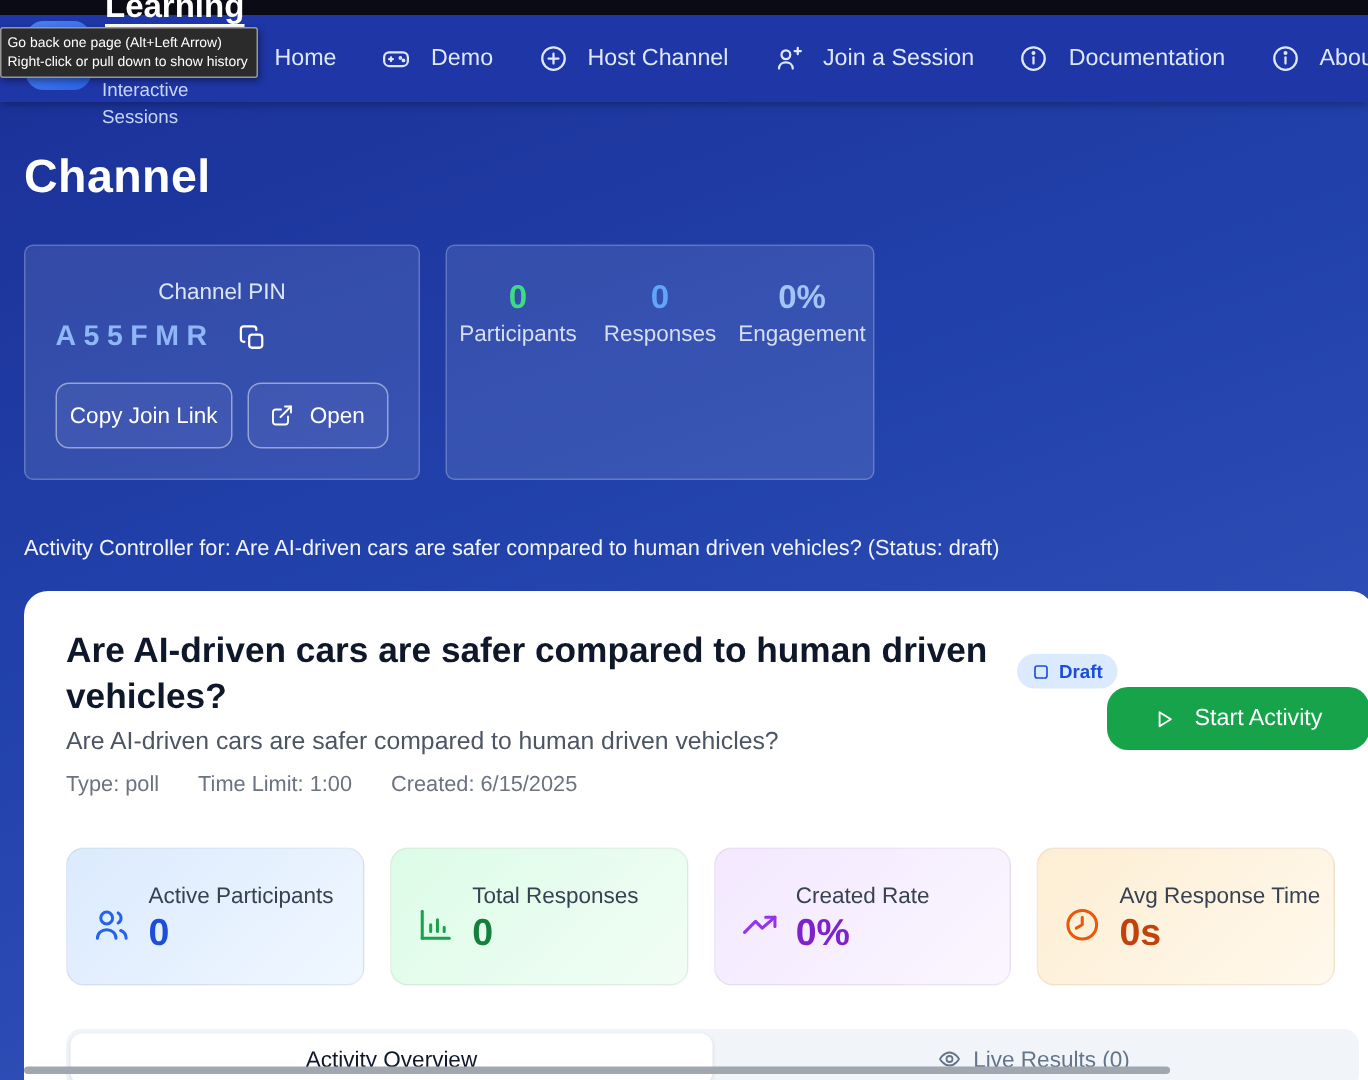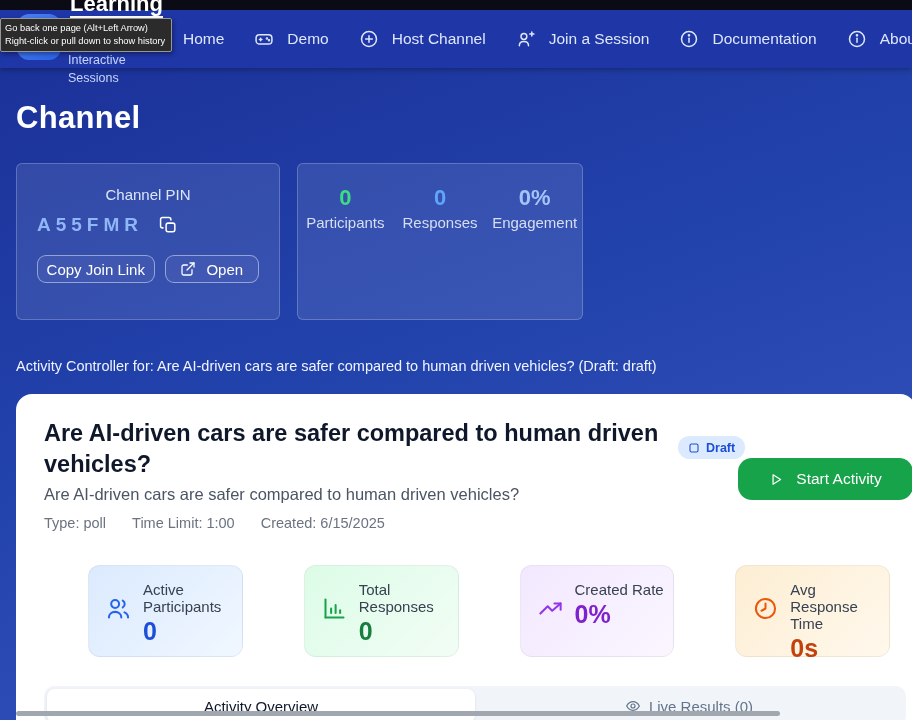--- a/index.html
+++ b/index.html
@@ -59,21 +59,21 @@
     position:absolute; top:163px; height:157px; border-radius:6px;
     background:rgba(255,255,255,.10); border:1px solid rgba(255,255,255,.22);
   }
   .pin-card { left:16px; width:264px; }
   .pin-label { margin-top:22px; text-align:center; color:#dbe6fa; font-size:15px; }
   .pin-row { margin-top:11px; padding-left:20px; display:flex; align-items:center; gap:16px; }
   .pin-value { color:#8fb6f7; font-size:19px; font-weight:700; letter-spacing:5px; }
   .copy-icon svg { width:19px; height:19px; stroke:#fff; cursor:pointer; }
   .pin-buttons { margin-top:19px; padding:0 20px; display:flex; gap:10px; }
   .ghost-btn {
-    height:28px; border-radius:9px; border:1.5px solid rgba(255,255,255,.45);
+    height:44px; border-radius:9px; border:1.5px solid rgba(255,255,255,.45);
     background:rgba(255,255,255,.05); color:#fff; font-size:15px;
     display:flex; align-items:center; justify-content:center; gap:10px; cursor:pointer;
     font-family:"Liberation Sans", sans-serif;
   }
   .btn-copy-join { flex:1.25; }
   .btn-open { flex:1; }
   .btn-open svg { width:16px; height:16px; stroke:#fff; }
 
   .stats-card { left:297px; width:286px; display:flex; padding-top:21px; }
   .hero-stat { flex:1; text-align:center; }
@@ -105,21 +105,21 @@
     color:#fff; font-size:15.5px; font-family:"Liberation Sans", sans-serif;
     display:flex; align-items:center; justify-content:center; gap:12px;
   }
   .start-btn svg { width:15px; height:15px; stroke:#fff; }
   .activity-subtitle { position:absolute; left:28px; top:91px; color:#4b5563; font-size:16.5px; }
   .meta-row { position:absolute; left:28px; top:121px; display:flex; gap:26px; color:#6b7280; font-size:14.5px; }
 
   .stat-grid { position:absolute; left:28px; top:171px; width:846px; display:grid; grid-template-columns:repeat(4,1fr); gap:17px; }
   .stat-card {
     height:92px; border-radius:12px; border:1px solid rgba(0,0,0,.05);
-    display:flex; padding:15px 8px 0 16px; gap:11px;margin-left:44px;
+    display:flex; padding:23px 8px 0 16px; gap:11px;
   }
   .stat-card .s-icon { margin-top:14px; }
   .stat-card .s-icon svg { width:27px; height:27px; }
   .stat-card .s-label { color:#374151; font-size:15px; }
   .stat-card .s-value { margin-top:2px; font-size:25px; font-weight:700; }
   .card-blue   { background:linear-gradient(135deg,#dbeafe,#f0f7ff); }
   .card-blue .s-icon svg { stroke:#2563eb; } .card-blue .s-value { color:#1d4ed8; }
   .card-green  { background:linear-gradient(135deg,#dcfce7,#f2fdf5); }
   .card-green .s-icon svg { stroke:#16a34a; } .card-green .s-value { color:#15803d; }
   .card-purple { background:linear-gradient(135deg,#f3e8ff,#faf6ff); }
@@ -258,21 +258,21 @@
   <div class="hero-stat">
     <div class="v v-blue">0</div>
     <div class="l">Responses</div>
   </div>
   <div class="hero-stat">
     <div class="v v-light">0%</div>
     <div class="l">Engagement</div>
   </div>
 </div>
 
-<div class="controller-line">Activity Controller for: Are AI-driven cars are safer compared to human driven vehicles? (Draft: draft)</div>
+<div class="controller-line">Activity Controller for: Are AI-driven cars are safer compared to human driven vehicles? (Status: draft)</div>
 
 <div class="main-card">
   <h2 class="activity-title">Are AI-driven cars are safer compared to human driven vehicles?</h2>
 
   <span class="draft-badge">
     <span>
         <svg viewBox="0 0 24 24" fill="none" stroke-width="2.2" stroke-linejoin="round">
           <rect x="4" y="4" width="16" height="16" rx="3"></rect>
         </svg>
       </span>

